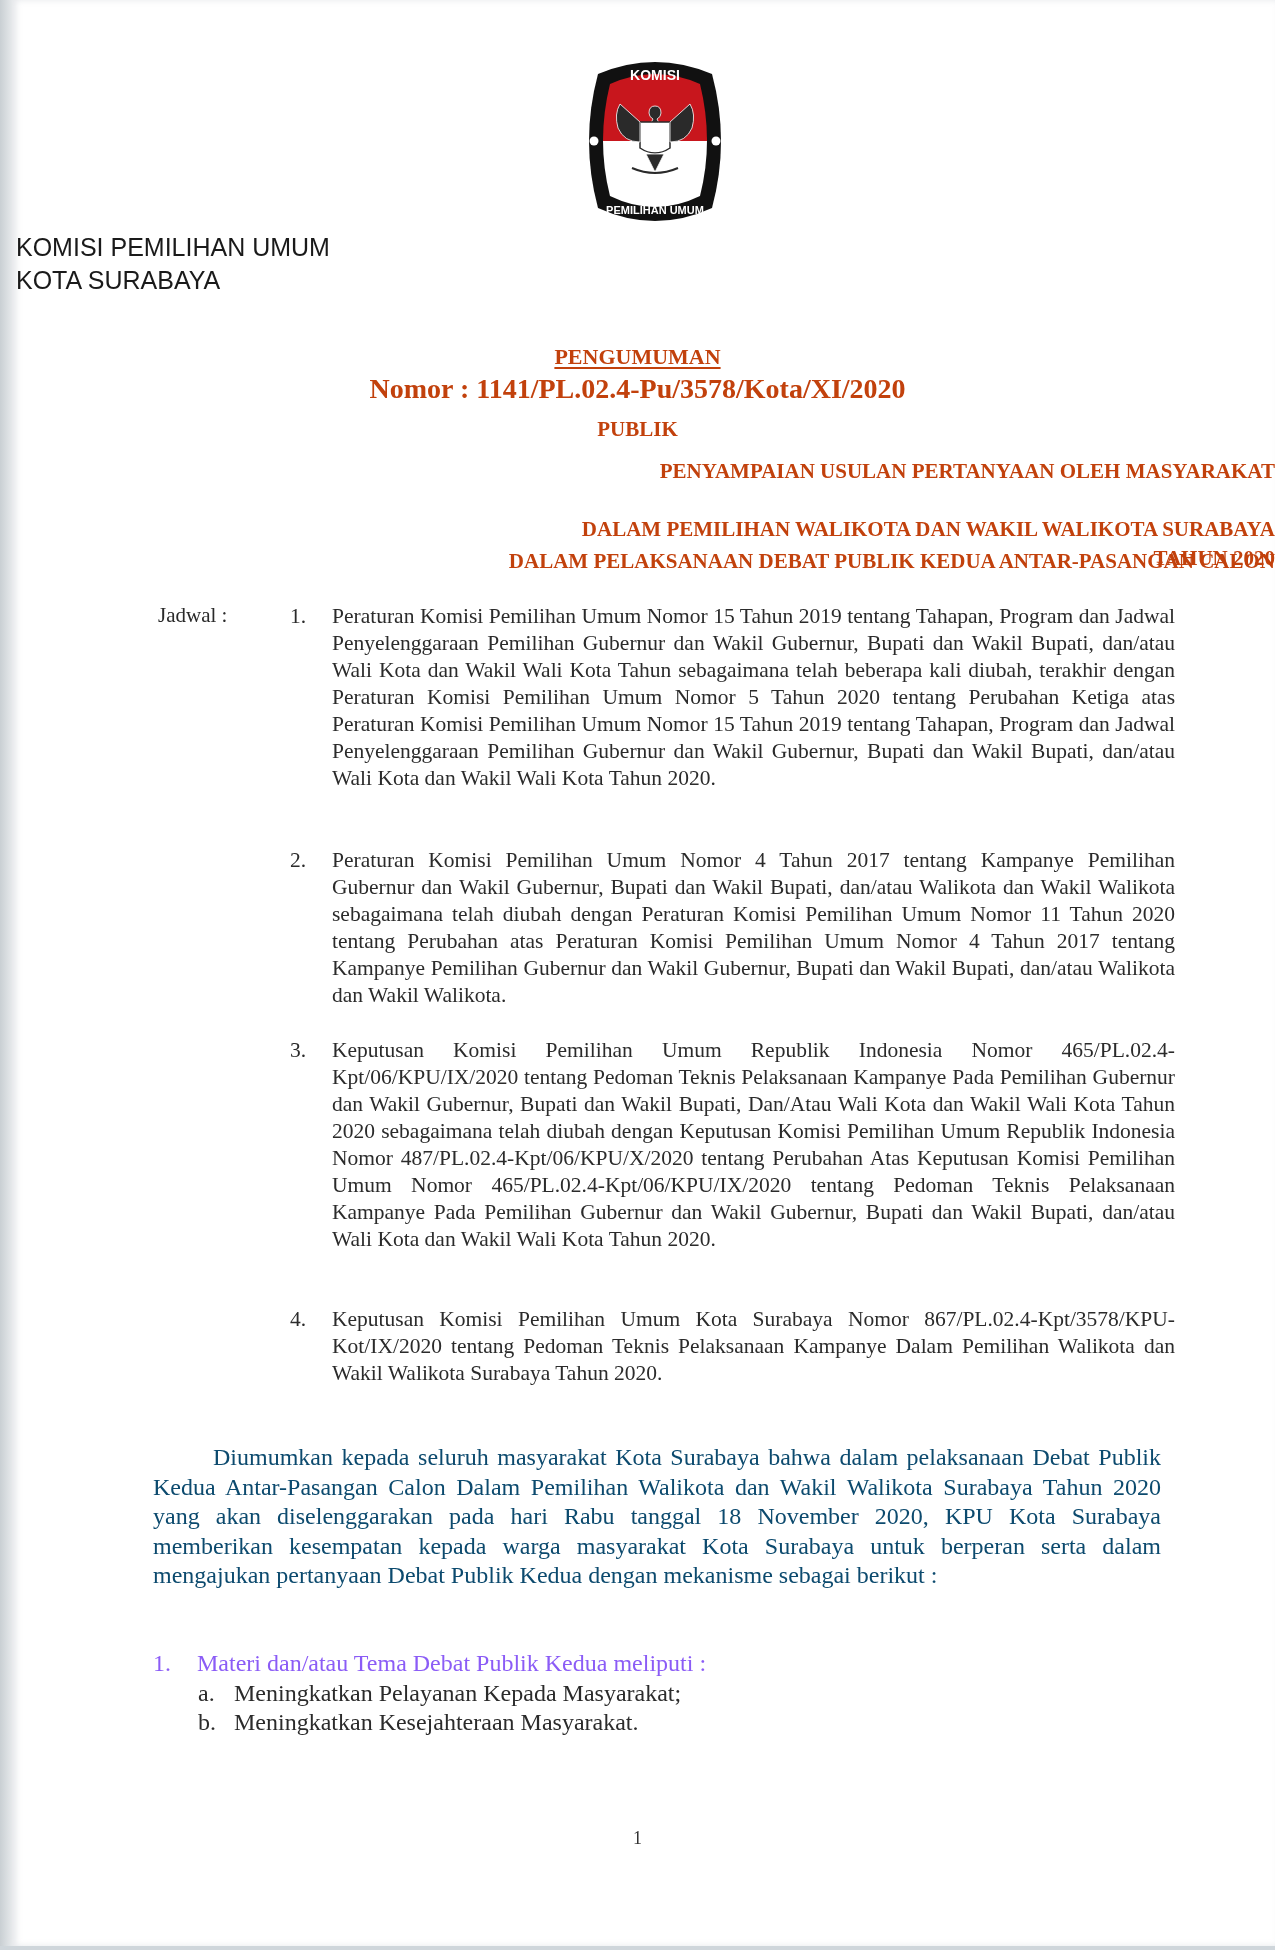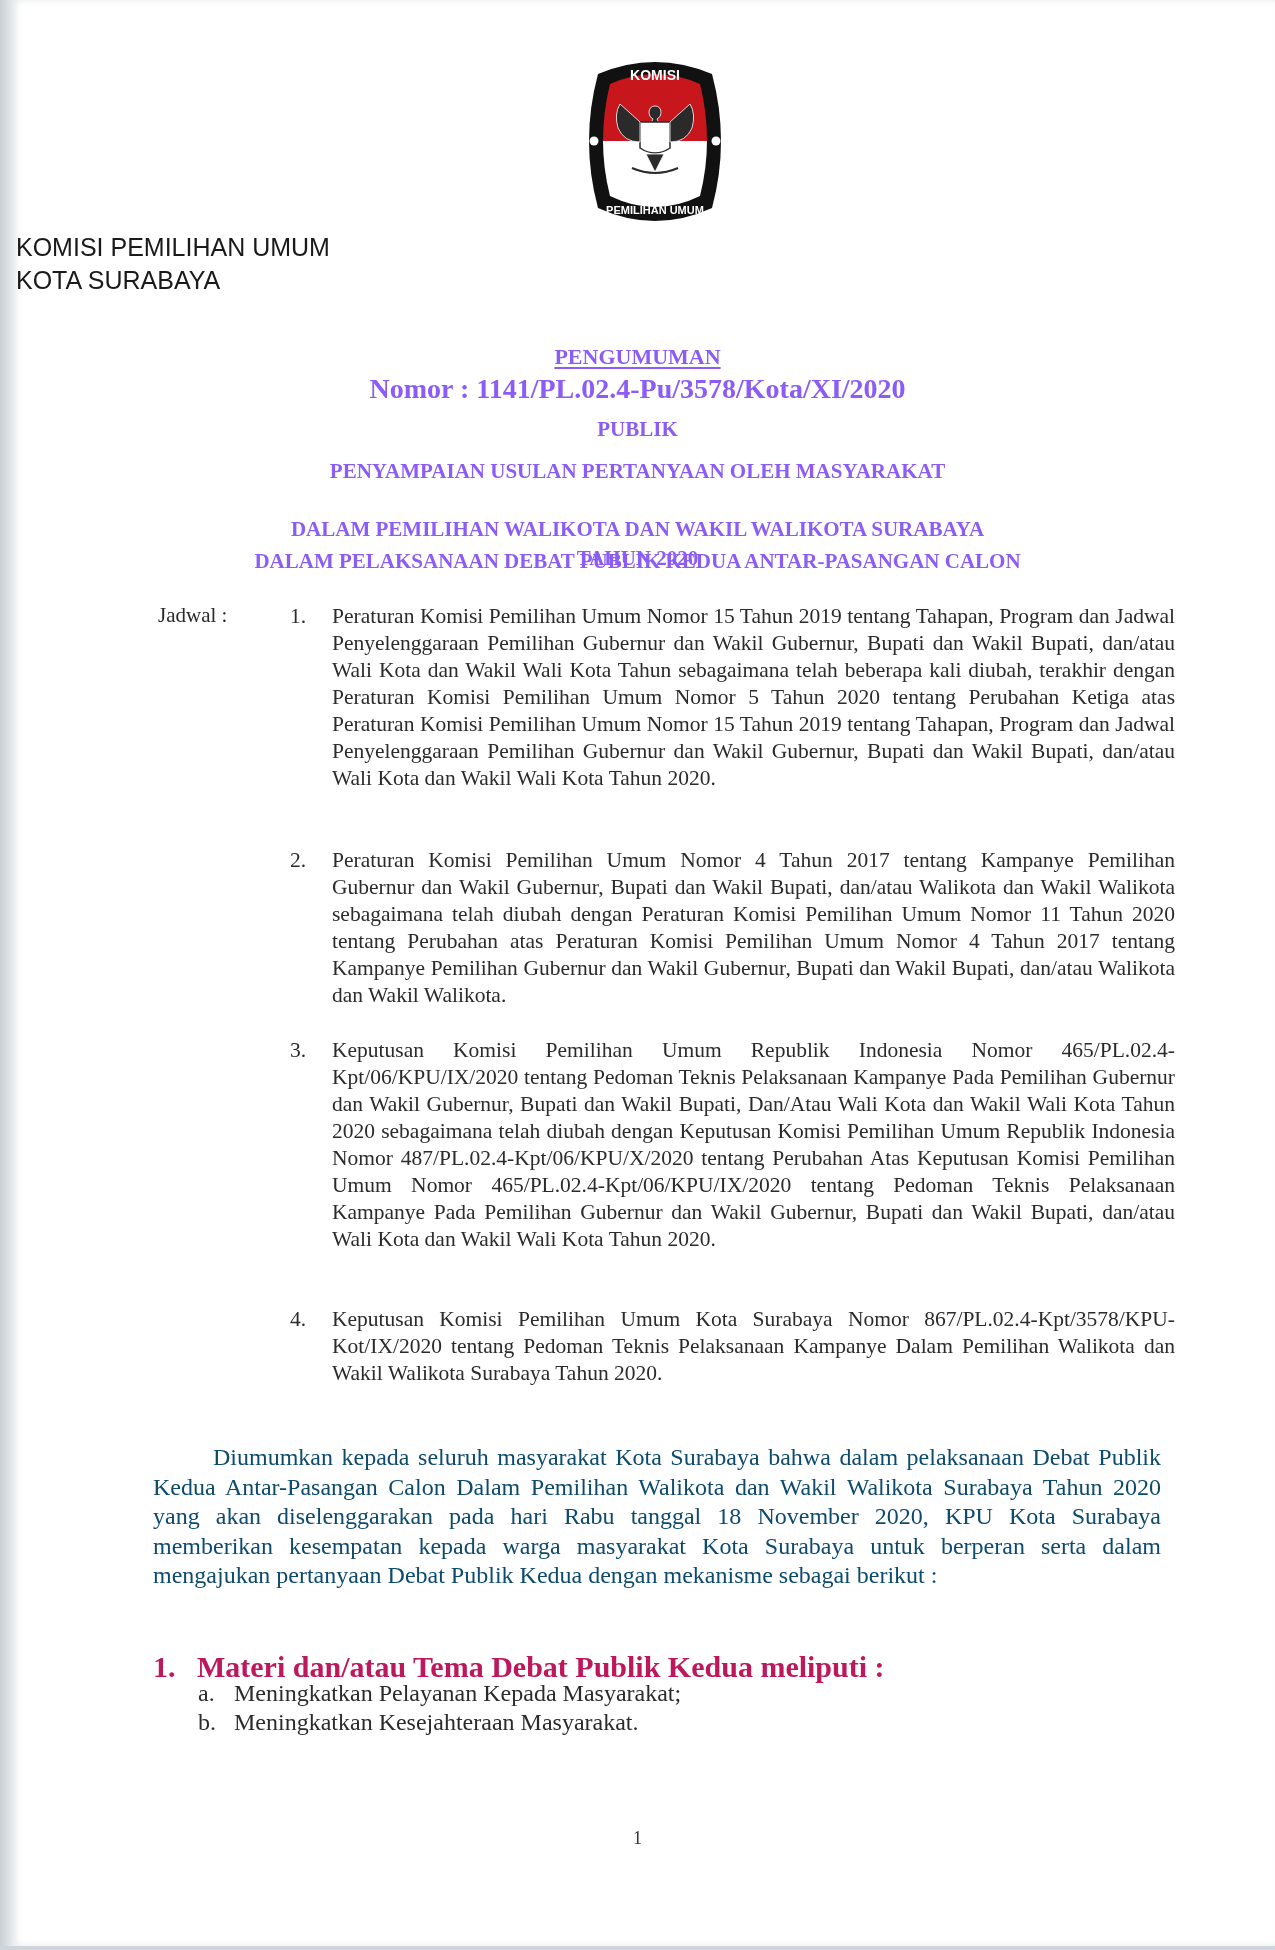--- a/index.html
+++ b/index.html
@@ -30,26 +30,26 @@
   .org {
     position: absolute; left: 16px; width: 1275px; 
     font-family: "Liberation Sans", "DejaVu Sans", sans-serif;
     font-size: 25px; color: #1a1a1a; letter-spacing: 0px;
   }
   .org.l1 { top: 233px; }
   .org.l2 { top: 266px; }
   .heading {
     position: absolute; left: 0; width: 1275px; text-align: center;
     font-family: "Liberation Serif", "DejaVu Serif", serif;
-    font-weight: bold; color: #8b5cf6;
+    font-weight: bold; color: #c2410c;
   }
   .h-title { top: 344px; font-size: 22px; text-decoration: underline; text-underline-offset: 3px; }
   .h-nomor { top: 373px; font-size: 28px; }
   .h-tentang { top: 417px; font-size: 21px; }
-  .h-sub { font-size: 21px; }
+  .h-sub { font-size: 21px; text-align: right; }
   .h-sub.s1 { top: 459px; }
   .h-sub.s2 { top: 512px; margin-top: 37px; }
   .h-sub.s3 { top: 517px; }
   .h-sub.s4 { top: 546px; }
 
   .dasar-label {
     position: absolute; left: 158px; top: 603px; font-size: 21px;
     font-family: "Liberation Serif", serif;
   }
   .basis {
@@ -67,22 +67,22 @@
   .b2 { top: 847px; }
   .b3 { top: 1037px; }
   .b4 { top: 1306px; }
 
   .para {
     position: absolute; left: 153px; top: 1443px; width: 1008px;
     font-family: "Liberation Serif", serif; font-size: 24px; line-height: 29.5px;
     text-align: justify; text-indent: 60px; color: #0c4a6e;
   }
   .item1 {
-    position: absolute; left: 153px; top: 1650px; font-size: 30px;
-    font-family: "Liberation Serif", serif; color: #be185d; font-weight: bold;
+    position: absolute; left: 153px; top: 1650px; font-size: 24px;
+    font-family: "Liberation Serif", serif; color: #8b5cf6;
   }
   .item1 .n { display: inline-block; width: 44px; }
   .subitem {
     position: absolute; left: 198px; font-size: 24px;
     font-family: "Liberation Serif", serif; color: #2b2b2b;
   }
   .subitem .n { display: inline-block; width: 36px; }
   .sa { top: 1680px; }
   .sb { top: 1709px; }
   .pagenum {

